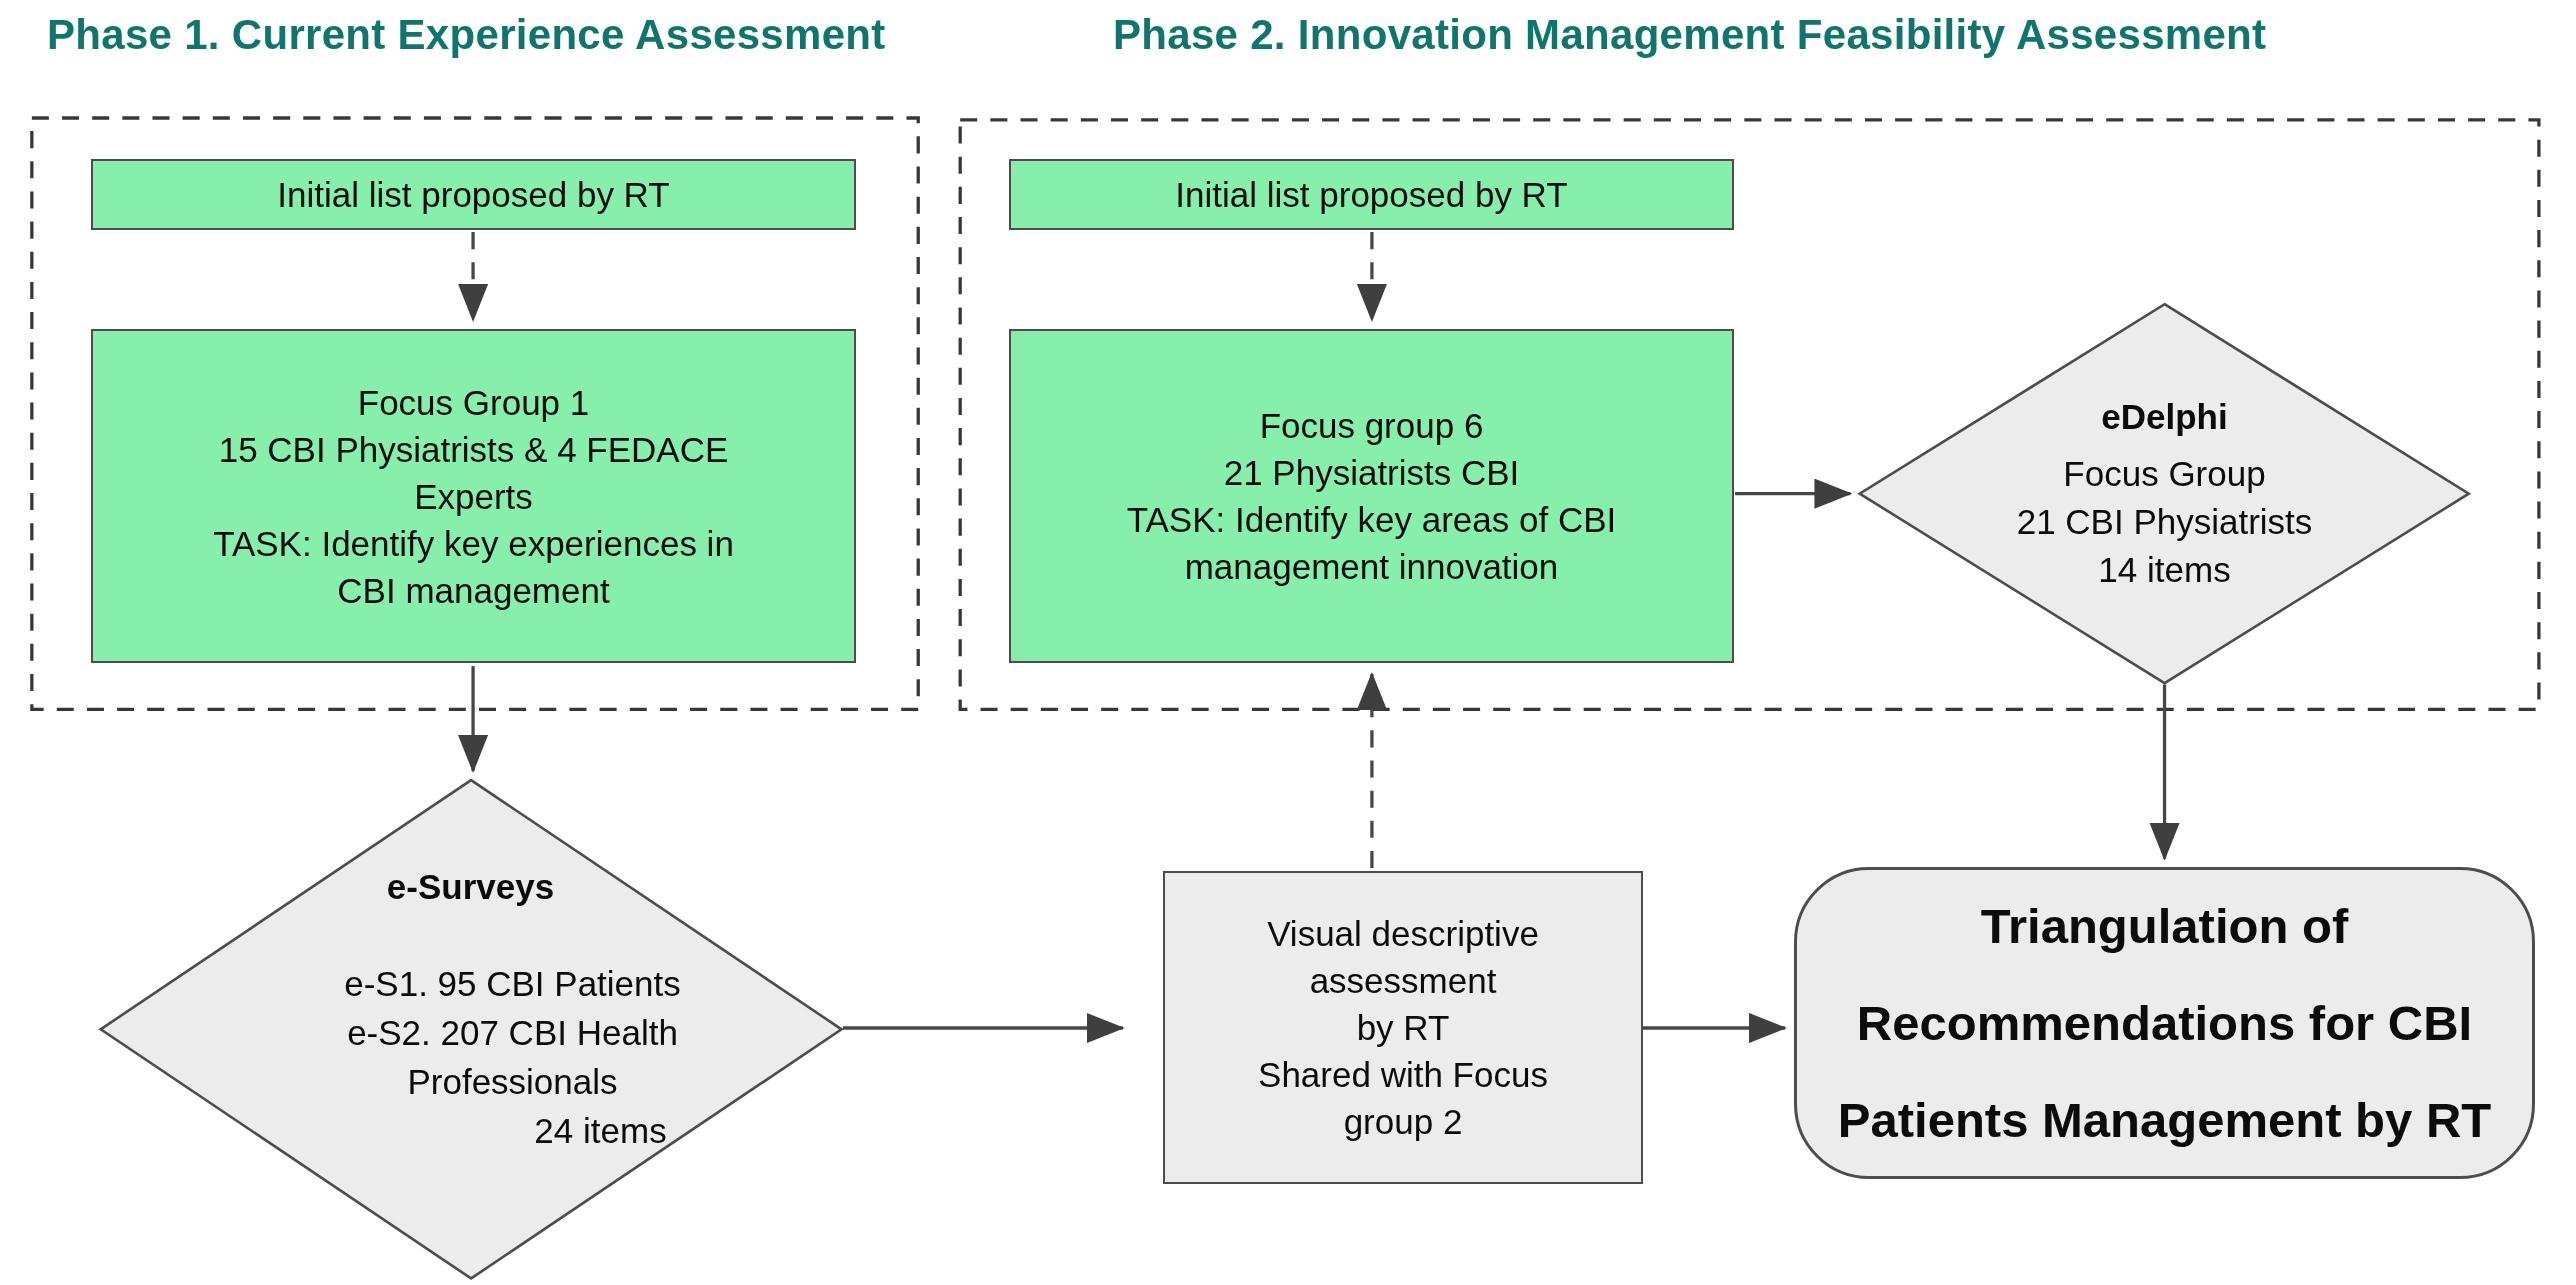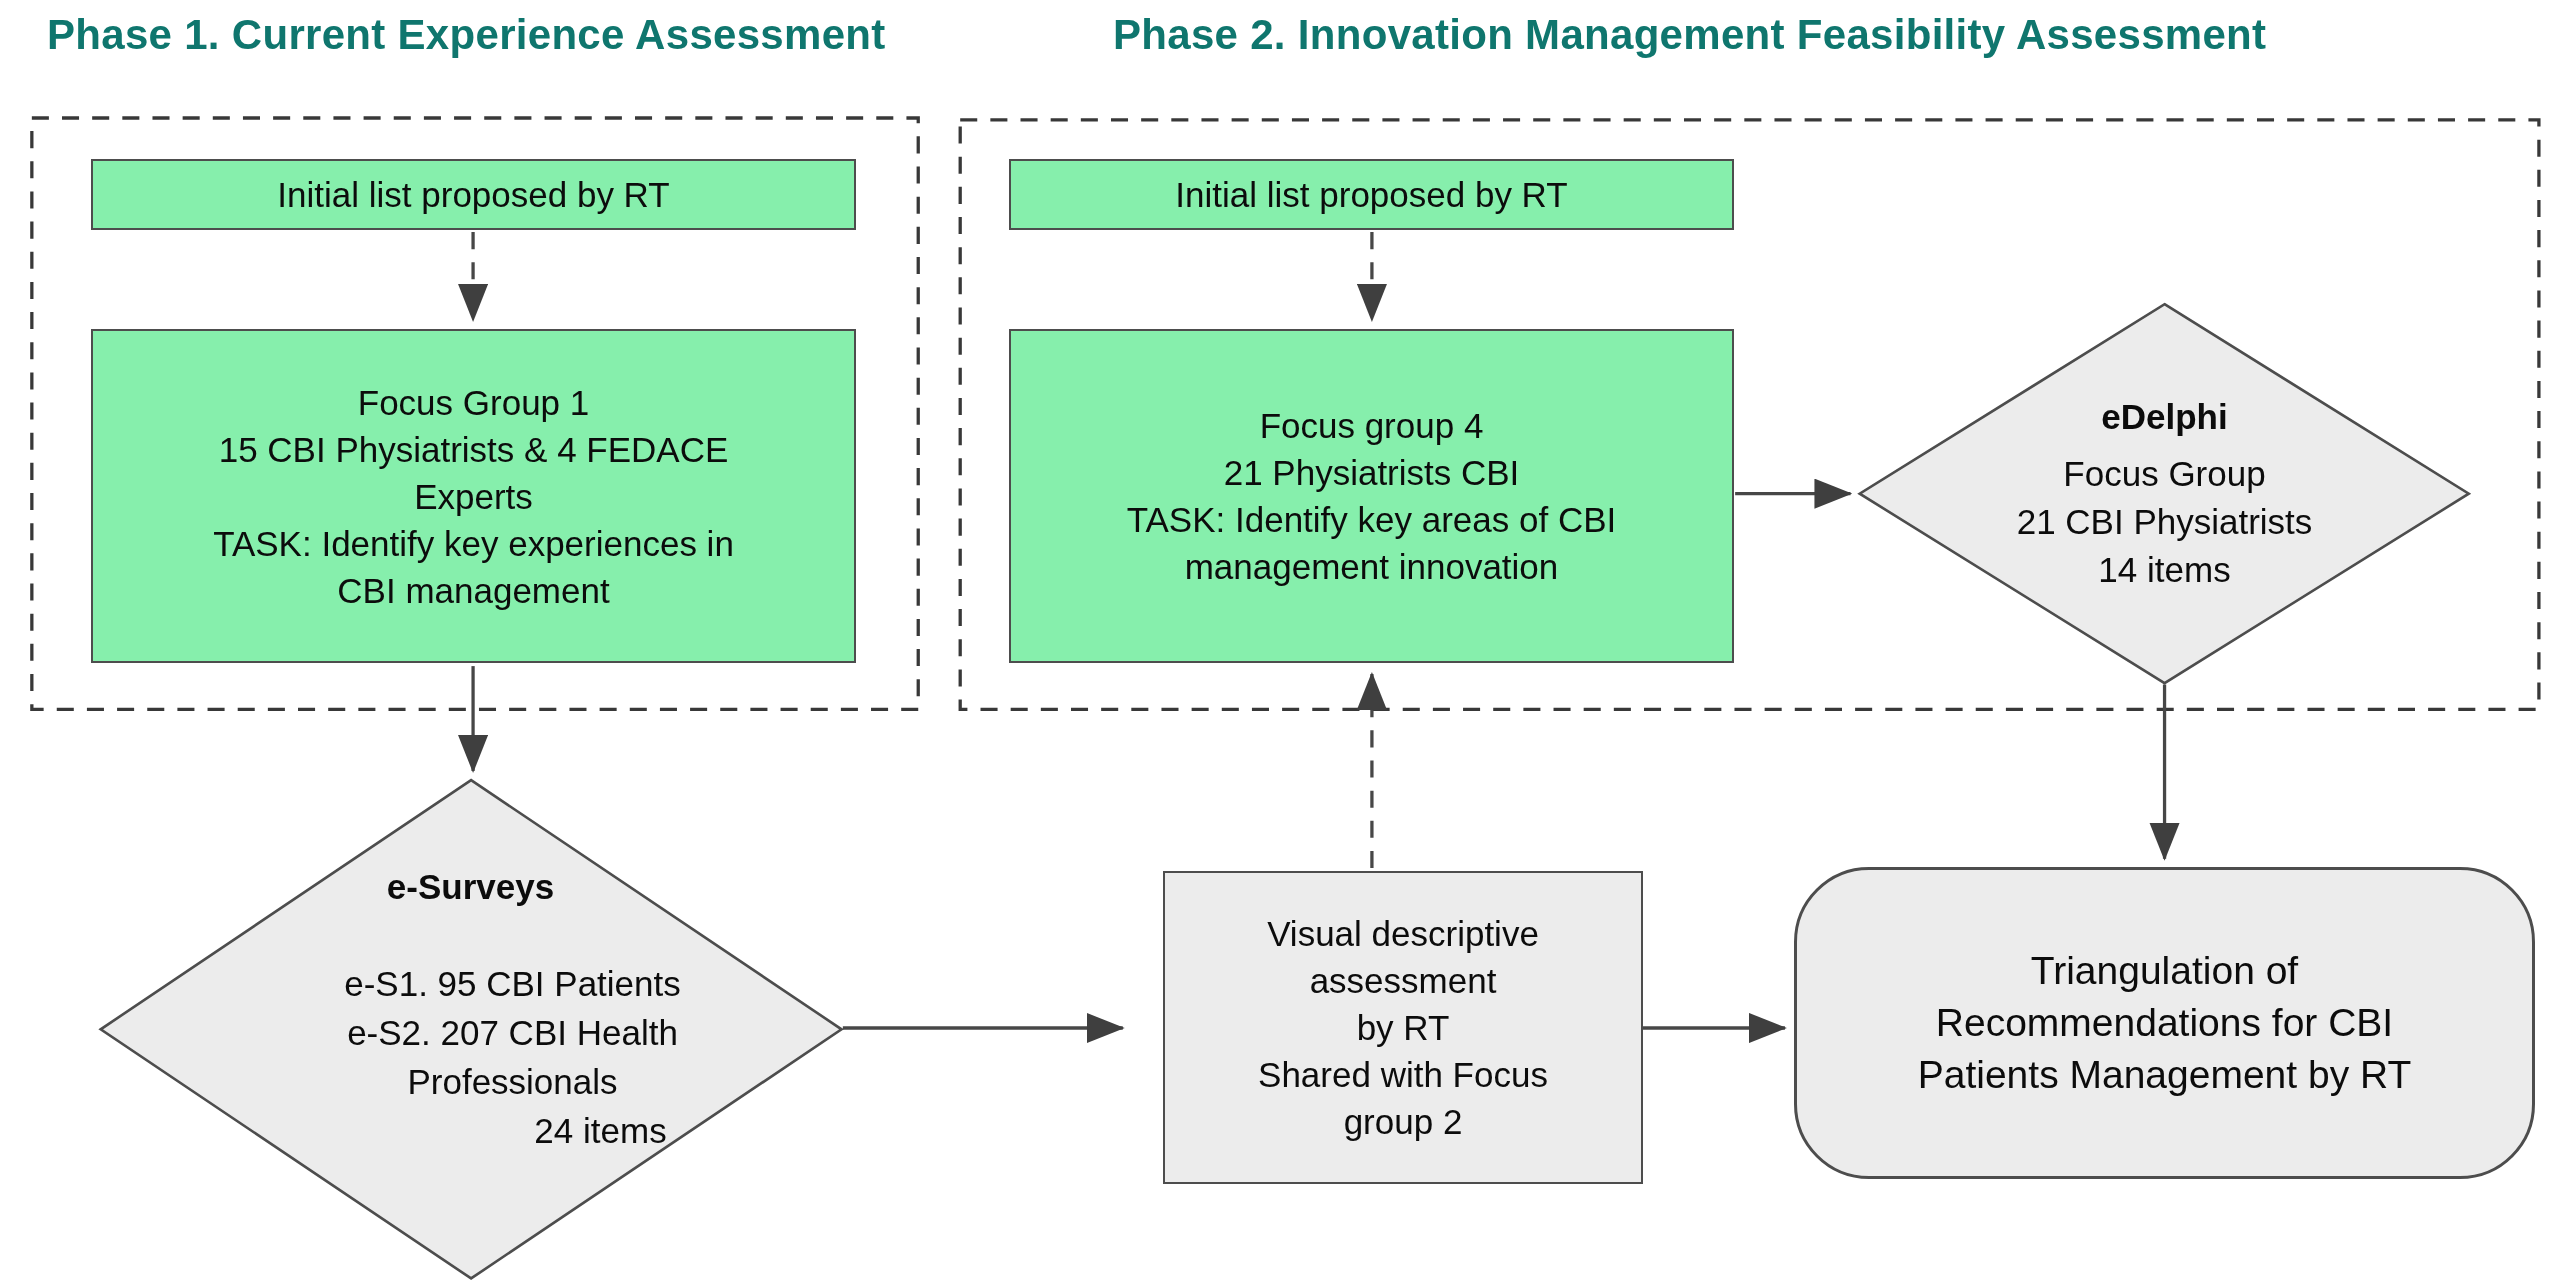--- a/index.html
+++ b/index.html
@@ -41,21 +41,21 @@
   }
   .rounded {
     border-width: 3.3px;
     border-radius: 75px;
   }
 
   .ln { white-space: nowrap; }
 
   .box-text-54 { font-size: 35px; line-height: 47px; }
   .visual-text { font-size: 35px; line-height: 47px; }
-  .tri-text { font-size: 39px; line-height: 52px; font-weight: normal; }
+  .tri-text { font-size: 49px; line-height: 52px; font-weight: bold; gap: 45px; }
 
   .diamond-label {
     display: flex;
     flex-direction: column;
     align-items: center;
     justify-content: center;
     text-align: left;
     font-size: 35px;
     line-height: 48px;
   }
@@ -115,21 +115,21 @@
 
   <div class="abs node white-box box-text-54" style="left:91px; top:329px; width:765px; height:334px;">
     <div class="ln">Focus Group 1</div>
     <div class="ln">15 CBI Physiatrists &amp;  4 FEDACE</div>
     <div class="ln">Experts</div>
     <div class="ln">TASK: Identify key experiences in</div>
     <div class="ln">CBI management</div>
   </div>
 
   <div class="abs node white-box box-text-54" style="left:1009px; top:329px; width:725px; height:334px;">
-    <div class="ln">Focus group 4</div>
+    <div class="ln">Focus group 6</div>
     <div class="ln">21 Physiatrists CBI</div>
     <div class="ln">TASK: Identify key areas of CBI</div>
     <div class="ln">management innovation</div>
   </div>
 
   <div class="abs diamond-label" style="left:1860px; top:304px; width:609px; height:379px;">
     <div class="ln diamond-title">eDelphi</div>
     <div class="ln">Focus Group</div>
     <div class="ln">21 CBI Physiatrists</div>
     <div class="ln">14 items</div>

